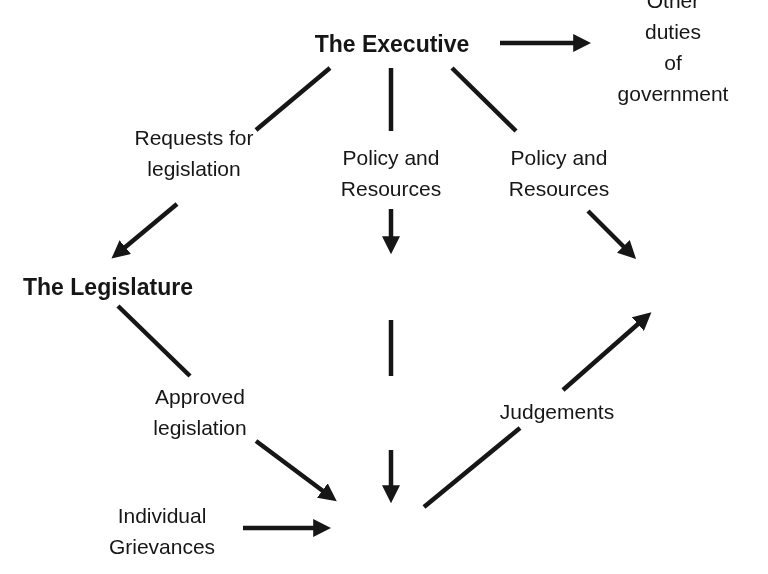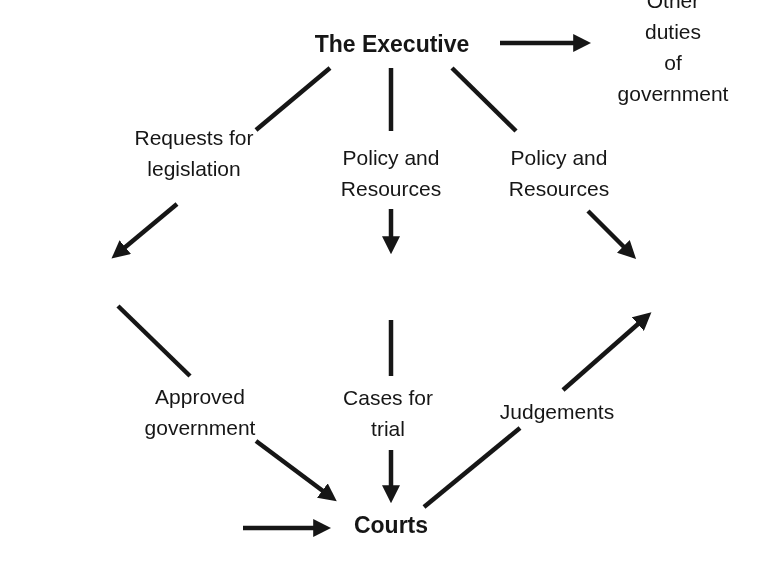--- a/index.html
+++ b/index.html
@@ -63,30 +63,30 @@
     <line x1="391" y1="450" x2="391" y2="496" marker-end="url(#ah)"></line>
 
     <line x1="424" y1="507" x2="520" y2="428"></line>
 
     <line x1="563" y1="390" x2="646" y2="317" marker-end="url(#ah)"></line>
 
     <line x1="243" y1="528" x2="324" y2="528" marker-end="url(#ah)"></line>
   </svg>
 
   <div class="lbl node" style="left:392px;top:44px">The Executive</div>
-  <div class="lbl node" style="left:391px;top:525px">Courts</div>
+  <div class="lbl node" style="left:108px;top:287px">The Legislature</div>
 
   <div class="lbl" style="left:673px;top:47px">Other duties
 of government</div>
+  <div class="lbl" style="left:162px;top:531px">Individual
+Grievances</div>
 
   <div class="lbl" style="left:194px;top:153px">Requests for
 legislation</div>
   <div class="lbl" style="left:391px;top:173px">Policy and
 Resources</div>
   <div class="lbl" style="left:559px;top:173px">Policy and
 Resources</div>
   <div class="lbl" style="left:200px;top:412px">Approved
-government</div>
-  <div class="lbl" style="left:388px;top:413px">Cases for
-trial</div>
+legislation</div>
   <div class="lbl" style="left:557px;top:411px">Judgements</div>
 
 </div>
 
 </body></html>

